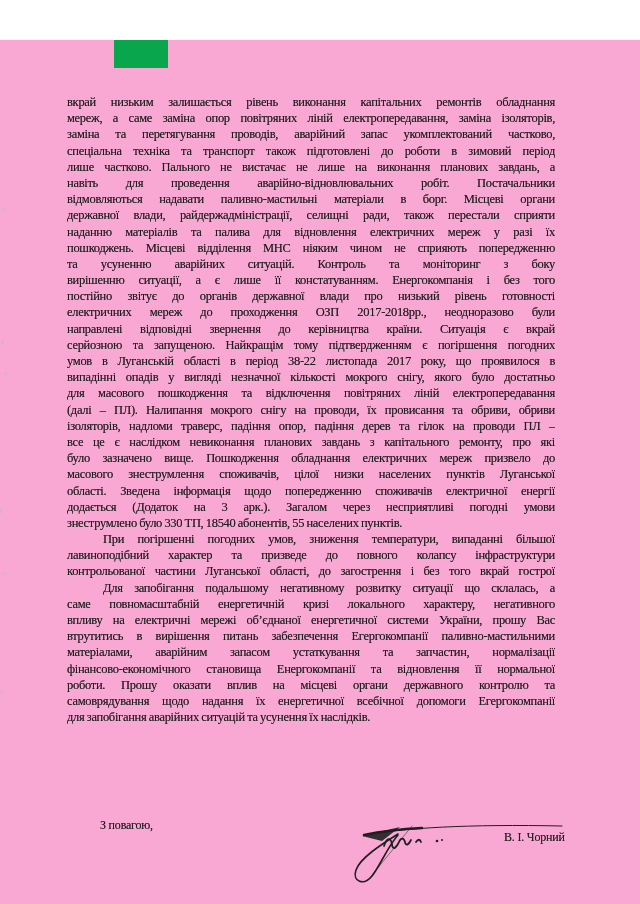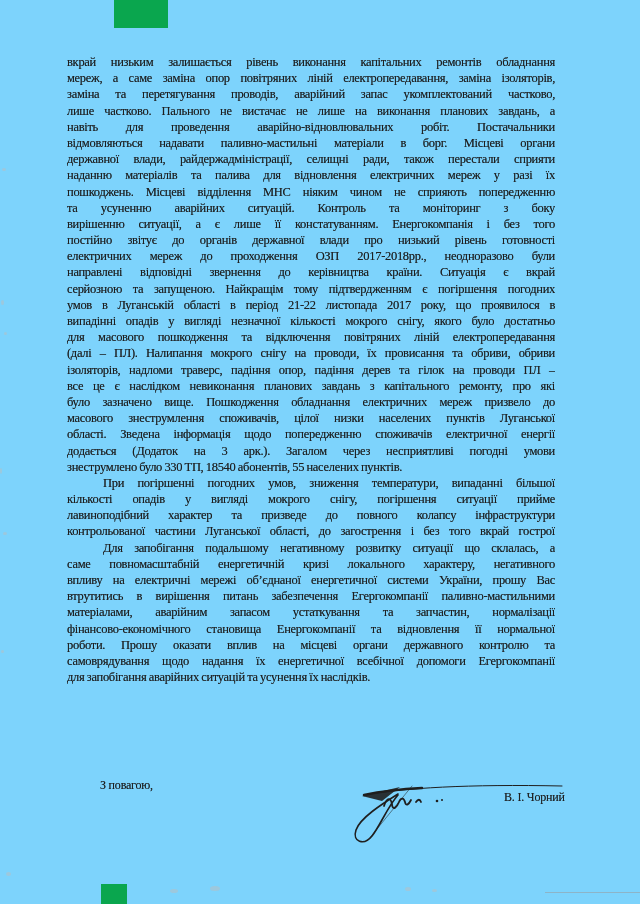--- a/index.html
+++ b/index.html
@@ -1,21 +1,21 @@
 <!DOCTYPE html>
 <html><head>
 <meta charset="utf-8">
 <style>
   html,body{margin:0;padding:0;}
   body{
     width:640px;height:904px;position:relative;overflow:hidden;
     background:#ffffff;
     font-family:"Liberation Serif", serif;
   }
-  .page{position:absolute;inset:0;background:#7dd3fc;}
+  .page{position:absolute;inset:0;background:#f9a8d4;margin-top:40px;}
 
   
   #doc-body{
     position:absolute;left:67px;top:54px;width:488px;
     color:#1f1f1f;font-size:12.5px;letter-spacing:-0.3px;word-spacing:-0.5px;
     text-shadow:0 0 0.4px rgba(0,0,0,0.5);
   }
   .line{
     height:16.2px;line-height:16.2px;
     text-align:justify;overflow:hidden;
@@ -64,45 +64,45 @@
 
 <div class="page">
 
   <div class="patch patch-top" style="background: rgb(10, 166, 78);"></div>
   <div class="patch patch-bottom" style="background: rgb(10, 166, 78);"></div>
 
   <div id="doc-body" style="color: rgb(31, 31, 31);">
       <div class="line just">вкрай низьким залишається рівень виконання капітальних ремонтів обладнання</div>
       <div class="line just">мереж, а саме заміна опор повітряних ліній електропередавання, заміна ізоляторів,</div>
       <div class="line just">заміна та перетягування проводів, аварійний запас укомплектований частково,</div>
+      <div class="line just">спеціальна техніка та транспорт також підготовлені до роботи в зимовий період</div>
       <div class="line just">лише частково. Пального не вистачає не лише на виконання планових завдань, а</div>
       <div class="line just">навіть для проведення аварійно-відновлювальних робіт. Постачальники</div>
       <div class="line just">відмовляються надавати паливно-мастильні матеріали в борг. Місцеві органи</div>
       <div class="line just">державної влади, райдержадміністрації, селищні ради, також перестали сприяти</div>
       <div class="line just">наданню матеріалів та палива для відновлення електричних мереж у разі їх</div>
       <div class="line just">пошкоджень. Місцеві відділення МНС ніяким чином не сприяють попередженню</div>
       <div class="line just">та усуненню аварійних ситуацій. Контроль та моніторинг з боку</div>
       <div class="line just">вирішенню ситуації, а є лише її констатуванням. Енергокомпанія і без того</div>
       <div class="line just">постійно звітує до органів державної влади про низький рівень готовності</div>
       <div class="line just">електричних мереж до проходження ОЗП 2017-2018рр., неодноразово були</div>
       <div class="line just">направлені відповідні звернення до керівництва країни. Ситуація є вкрай</div>
       <div class="line just">серйозною та запущеною. Найкращім тому підтвердженням є погіршення погодних</div>
-      <div class="line just">умов в Луганській області в період 21-22 листопада 2017 року, що проявилося в</div>
+      <div class="line just">умов в Луганській області в період 38-22 листопада 2017 року, що проявилося в</div>
       <div class="line just">випадінні опадів у вигляді незначної кількості мокрого снігу, якого було достатньо</div>
       <div class="line just">для масового пошкодження та відключення повітряних ліній електропередавання</div>
       <div class="line just">(далі – ПЛ). Налипання мокрого снігу на проводи, їх провисання та обриви, обриви</div>
       <div class="line just">ізоляторів, надломи траверс, падіння опор, падіння дерев та гілок на проводи ПЛ –</div>
       <div class="line just">все це є наслідком невиконання планових завдань з капітального ремонту, про які</div>
       <div class="line just">було зазначено вище. Пошкодження обладнання електричних мереж призвело до</div>
       <div class="line just">масового знеструмлення споживачів, цілої низки населених пунктів Луганської</div>
       <div class="line just">області. Зведена інформація щодо попередженню споживачів електричної енергії</div>
       <div class="line just">додається (Додаток на 3 арк.). Загалом через несприятливі погодні умови</div>
       <div class="line last">знеструмлено було 330 ТП, 18540 абонентів, 55 населених пунктів.</div>
       <div class="line just indent">При погіршенні погодних умов, зниження температури, випаданні більшої</div>
-      <div class="line just">кількості опадів у вигляді мокрого снігу, погіршення ситуації прийме</div>
       <div class="line just">лавиноподібний характер та призведе до повного колапсу інфраструктури</div>
       <div class="line just">контрольованої частини Луганської області, до загострення і без того вкрай гострої</div>
       <div class="line just indent">Для запобігання подальшому негативному розвитку ситуації що склалась, а</div>
       <div class="line just">саме повномасштабній енергетичній кризі локального характеру, негативного</div>
       <div class="line just">впливу на електричні мережі об’єднаної енергетичної системи України, прошу Вас</div>
       <div class="line just">втрутитись в вирішення питань забезпечення Егергокомпанії паливно-мастильними</div>
       <div class="line just">матеріалами, аварійним запасом устаткування та запчастин, нормалізації</div>
       <div class="line just">фінансово-економічного становища Енергокомпанії та відновлення її нормальної</div>
       <div class="line just">роботи. Прошу оказати вплив на місцеві органи державного контролю та</div>
       <div class="line just">самоврядування щодо надання їх енергетичної всебічної допомоги Егергокомпанії</div>

